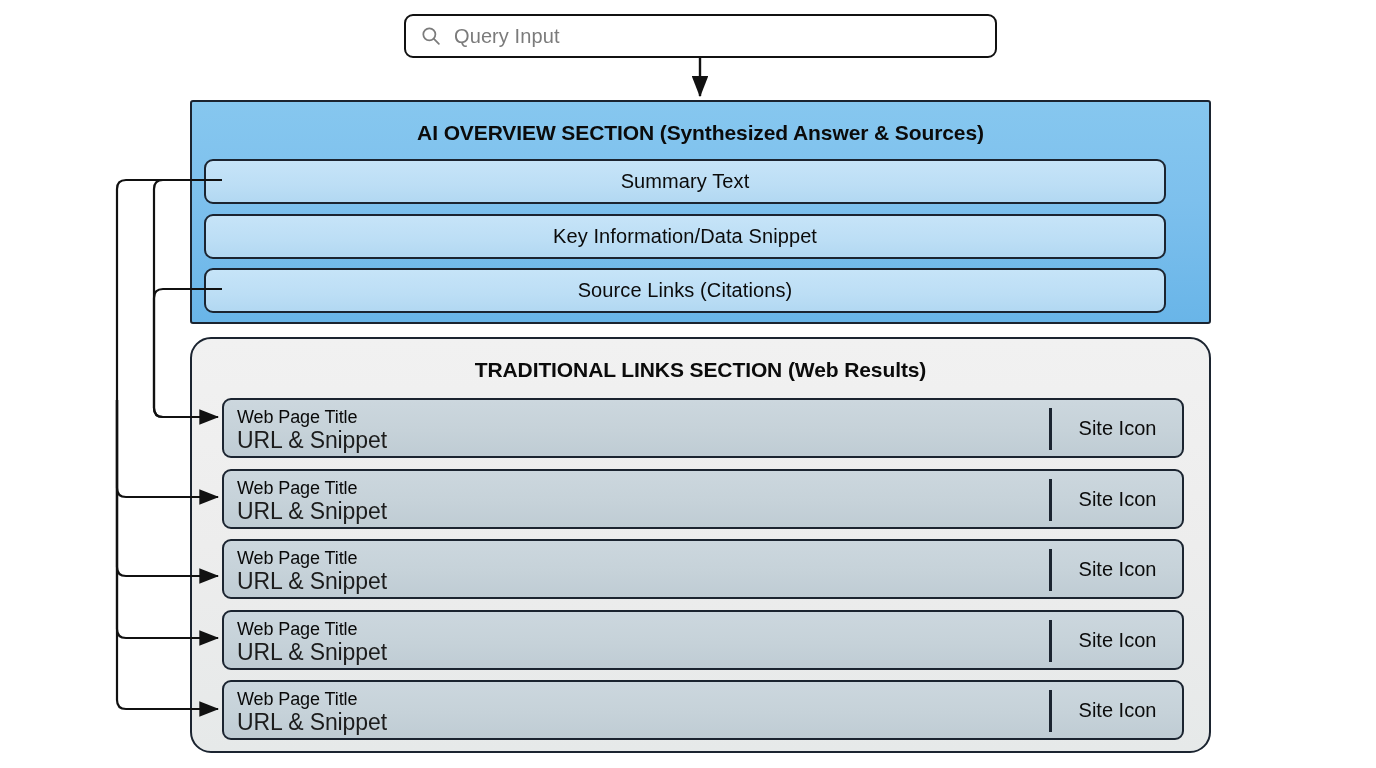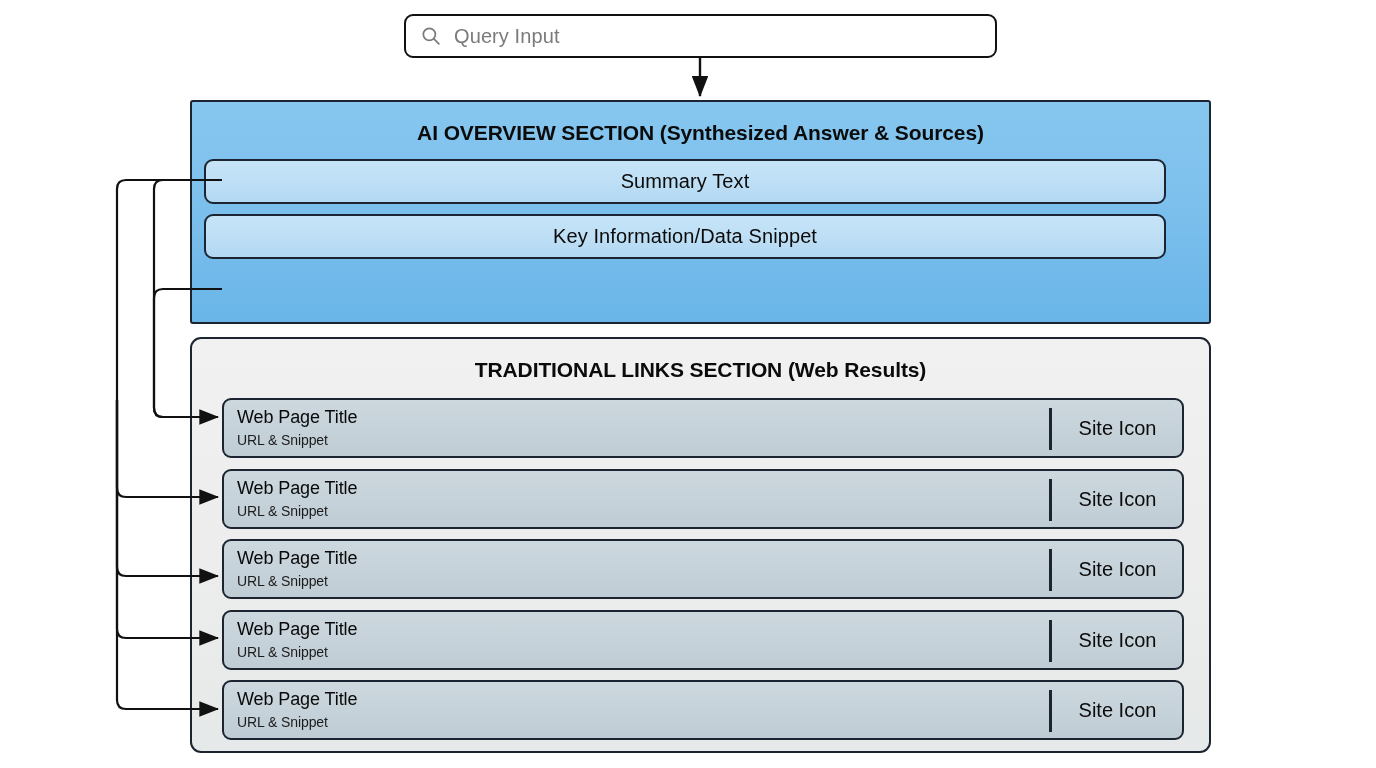--- a/index.html
+++ b/index.html
@@ -66,21 +66,21 @@
     background: linear-gradient(180deg, #86c7ef 0%, #7dc0ed 45%, #69b5e8 100%);
   }
   .links-section {
     position: absolute;
     left: 190px;
     top: 337px;
     width: 1021px;
     height: 416px;
     box-sizing: border-box;
     border: 2.5px solid #1b2430;
-    border-radius: 11px;
+    border-radius: 21px;
     background: linear-gradient(180deg, #f1f1f1 0%, #ededed 50%, #e6e9e9 100%);
   }
 
   .section-title {
     position: absolute;
     left: 0;
     right: 0;
     text-align: center;
     font-size: 21px;
     font-weight: bold;
@@ -136,21 +136,21 @@
     top: 5px;
   }
   .result-title {
     font-size: 18px;
     font-weight: normal;
     color: #090909;
     line-height: 24px;
     letter-spacing: -0.1px;
   }
   .result-snippet {
-    font-size: 14px;
+    font-size: 23px;
     color: #1c1c1c;
     line-height: 23px;
     letter-spacing: -0.1px;
   }
   .row-divider {
     position: absolute;
     left: 825px;
     top: 8px;
     width: 2.5px;
     height: 42px;
@@ -193,20 +193,23 @@
 
   <div class="ai-section">
     <div class="section-title">AI OVERVIEW SECTION (Synthesized Answer &amp; Sources)</div>
 
     <div class="ai-row r0">
       <span class="ai-row-label">Summary Text</span>
     </div>
     <div class="ai-row r1">
       <span class="ai-row-label">Key Information/Data Snippet</span>
     </div>
+    <div class="ai-row r2">
+      <span class="ai-row-label">Source Links (Citations)</span>
+    </div>
   </div>
 
   <div class="links-section">
     <div class="section-title">TRADITIONAL LINKS SECTION (Web Results)</div>
 
     <div class="result-row q0">
       <div class="result-text">
         <div class="result-title">Web Page Title</div>
         <div class="result-snippet">URL &amp; Snippet</div>
       </div>

